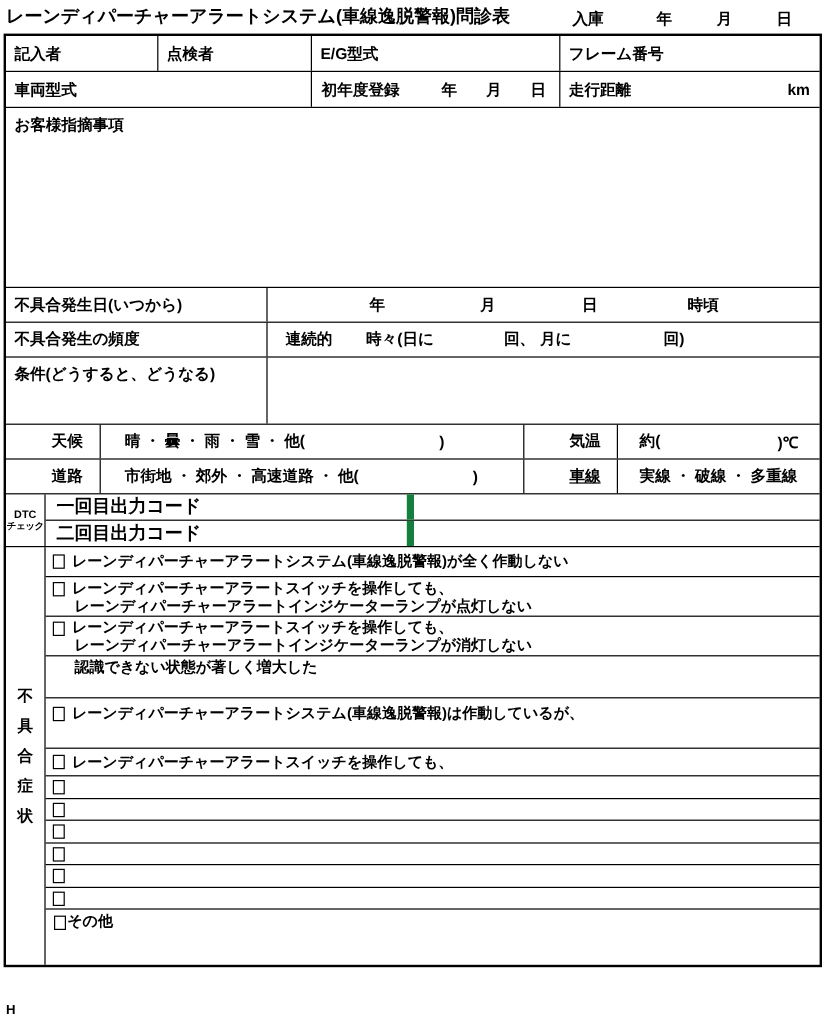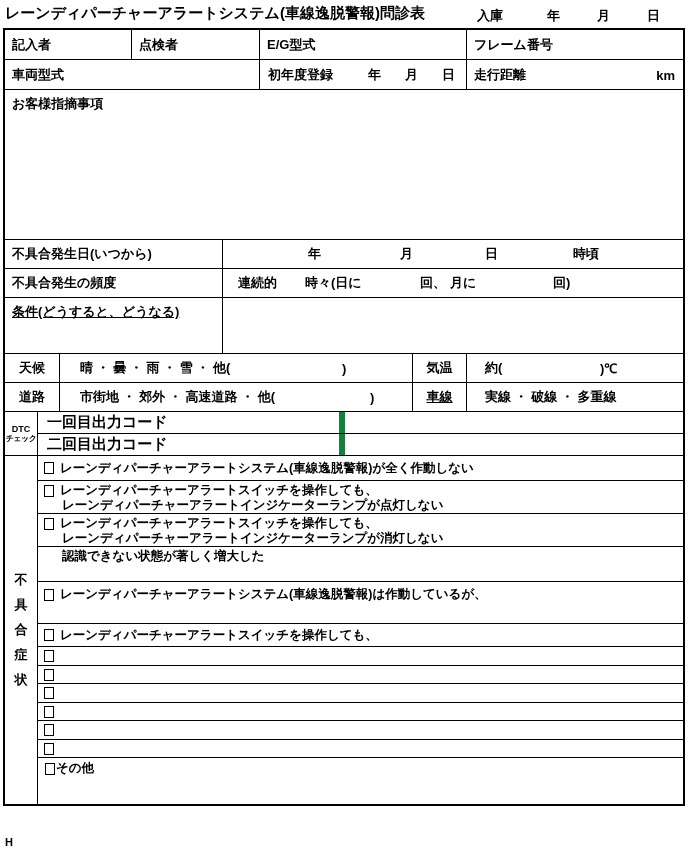--- a/index.html
+++ b/index.html
@@ -12,31 +12,31 @@
   .title-row { position:relative; height:28px; }
   .main-title { position:absolute; left:5px; top:4px; font-size:15px; letter-spacing:0; }
   .intake-label { position:absolute; top:7px; font-size:13px; }
   
   .form { position:absolute; left:3px; top:28px; width:682px; border:2px solid #000; background:#fff; }
   .row { display:flex; border-bottom:1px solid #000; }
   .cell { position:relative; font-size:13px; }
   .vline { border-right:1px solid #000; }
   .lbl { padding-left:7px; }
   .vcen { display:flex; align-items:center; }
-  .ccen { display:flex; align-items:center; justify-content:center; }
+  .ccen { display:flex; align-items:center; justify-content:center;margin-left:24px; }
   .abs { position:absolute; top:50%; transform:translateY(-50%); font-size:13px; white-space:nowrap; }
   
   .h30 { height:30px; }
   
   .notes { height:150px; border-bottom:1px solid #000; font-size:13px; padding:5px 0 0 7px; }
   
   .h29 { height:29px; }
   .cond-row { height:56px; border-bottom:1px solid #000; display:flex; }
   .cond-row .cell { font-size:13px; }
-  .top-pad { padding-top:5px;text-decoration:underline; }
+  .top-pad { padding-top:5px; }
   
   .dtc { display:flex; border-bottom:1px solid #000; height:44px; }
   .dtc-label { width:33px; border-right:1px solid #000; display:flex; flex-direction:column; align-items:center; justify-content:center; line-height:10px; }
   .dtc-l1 { font-size:9px; }
   .dtc-l2 { font-size:8px; letter-spacing:-0.5px; }
   .dtc-rows { flex:1; display:flex; flex-direction:column; }
   .dtc-row { display:flex; height:22px; }
   .dtc-row:first-child { border-bottom:1px solid #000; }
   .dtc-code { width:307px; border-right:6px solid #15803d; font-size:15px; display:flex; align-items:center; padding-left:9px; }
   .dtc-val { flex:1; }

